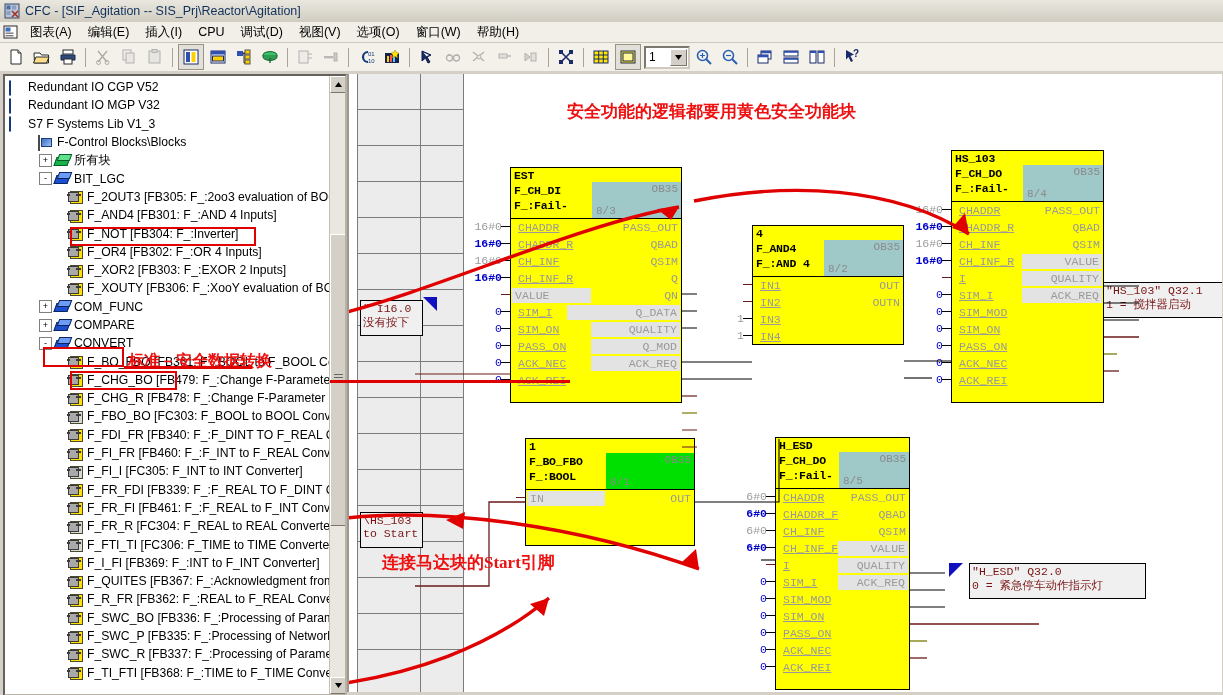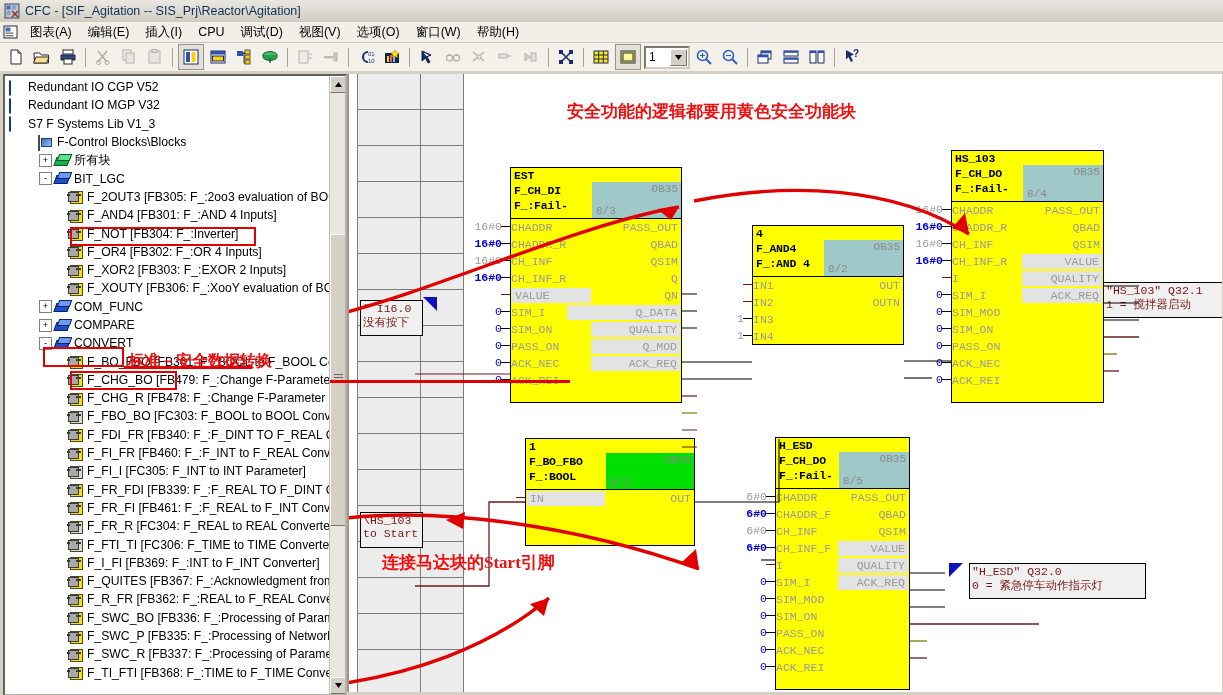--- a/index.html
+++ b/index.html
@@ -89,21 +89,21 @@
     font-family:"Liberation Mono","DejaVu Sans Mono",monospace;}
   .fbhdr{position:relative;height:50px;border-bottom:1px solid #000;}
   .fbhdr .l{position:absolute;left:3px;font-size:11.5px;color:#000;font-weight:bold;letter-spacing:-0.2px;white-space:nowrap;text-align:right;}
   .fbhdr .l1{top:1px;} .fbhdr .l2{top:16px;} .fbhdr .l3{top:31px;}
   .ob{position:absolute;right:0;top:14px;height:36px;background:#9fc8c8;box-sizing:border-box;}
   .ob.green{background:#00e000;}
   .ob .obt{position:absolute;right:3px;top:1px;font-size:11px;color:#8a8a8a;}
   .ob .obn{position:absolute;left:4px;bottom:1px;font-size:11px;color:#8a8a8a;}
   .pins{position:relative;}
   .pin{position:relative;height:17px;line-height:17px;font-size:11.5px;color:#9a9a9a;white-space:nowrap;}
-  .pin .pl{position:absolute;left:0;}
+  .pin .pl{position:absolute;left:7px;text-decoration:underline;}
   .pin .pr{position:absolute;right:3px;}
   .pinbox{position:absolute;background:#e3e3e3;height:15px;line-height:15px;text-align:right;
     font-size:11.5px;color:#9a9a9a;padding-right:3px;box-sizing:border-box;}
   .pinbox.lft{text-align:left;padding-left:3px;padding-right:0;}
 
   .lead{position:absolute;background:#000;height:1px;}
   .lead.dark{background:#6b1a1a;}
   .valtxt{position:absolute;font-family:"Liberation Mono","DejaVu Sans Mono",monospace;font-size:11.5px;
     white-space:nowrap;}
   .valtxt.gray{color:#9a9a9a;}
@@ -501,21 +501,21 @@
           <div class="trow">
             <span class="indent" style="width:45px"></span>
             <span class="dots" style="width:14px;height:14px;display:inline-block"></span>
             <span class="ic"><span class="ic-fb"><span class="fb-y"></span><span class="fb-g"></span><span class="fb-p1"></span><span class="fb-p2"></span></span></span>
             <span class="lbl">F_FI_FR  [FB460: F_:F_INT to F_REAL Converter]</span>
           </div>
           <div class="trow">
             <span class="indent" style="width:45px"></span>
             <span class="dots" style="width:14px;height:14px;display:inline-block"></span>
             <span class="ic"><span class="ic-fb gray"><span class="fb-y"></span><span class="fb-g"></span><span class="fb-p1"></span><span class="fb-p2"></span></span></span>
-            <span class="lbl">F_FI_I  [FC305: F_INT to INT Parameter]</span>
+            <span class="lbl">F_FI_I  [FC305: F_INT to INT Converter]</span>
           </div>
           <div class="trow">
             <span class="indent" style="width:45px"></span>
             <span class="dots" style="width:14px;height:14px;display:inline-block"></span>
             <span class="ic"><span class="ic-fb"><span class="fb-y"></span><span class="fb-g"></span><span class="fb-p1"></span><span class="fb-p2"></span></span></span>
             <span class="lbl">F_FR_FDI  [FB339: F_:F_REAL TO F_DINT Conver</span>
           </div>
           <div class="trow">
             <span class="indent" style="width:45px"></span>
             <span class="dots" style="width:14px;height:14px;display:inline-block"></span>

